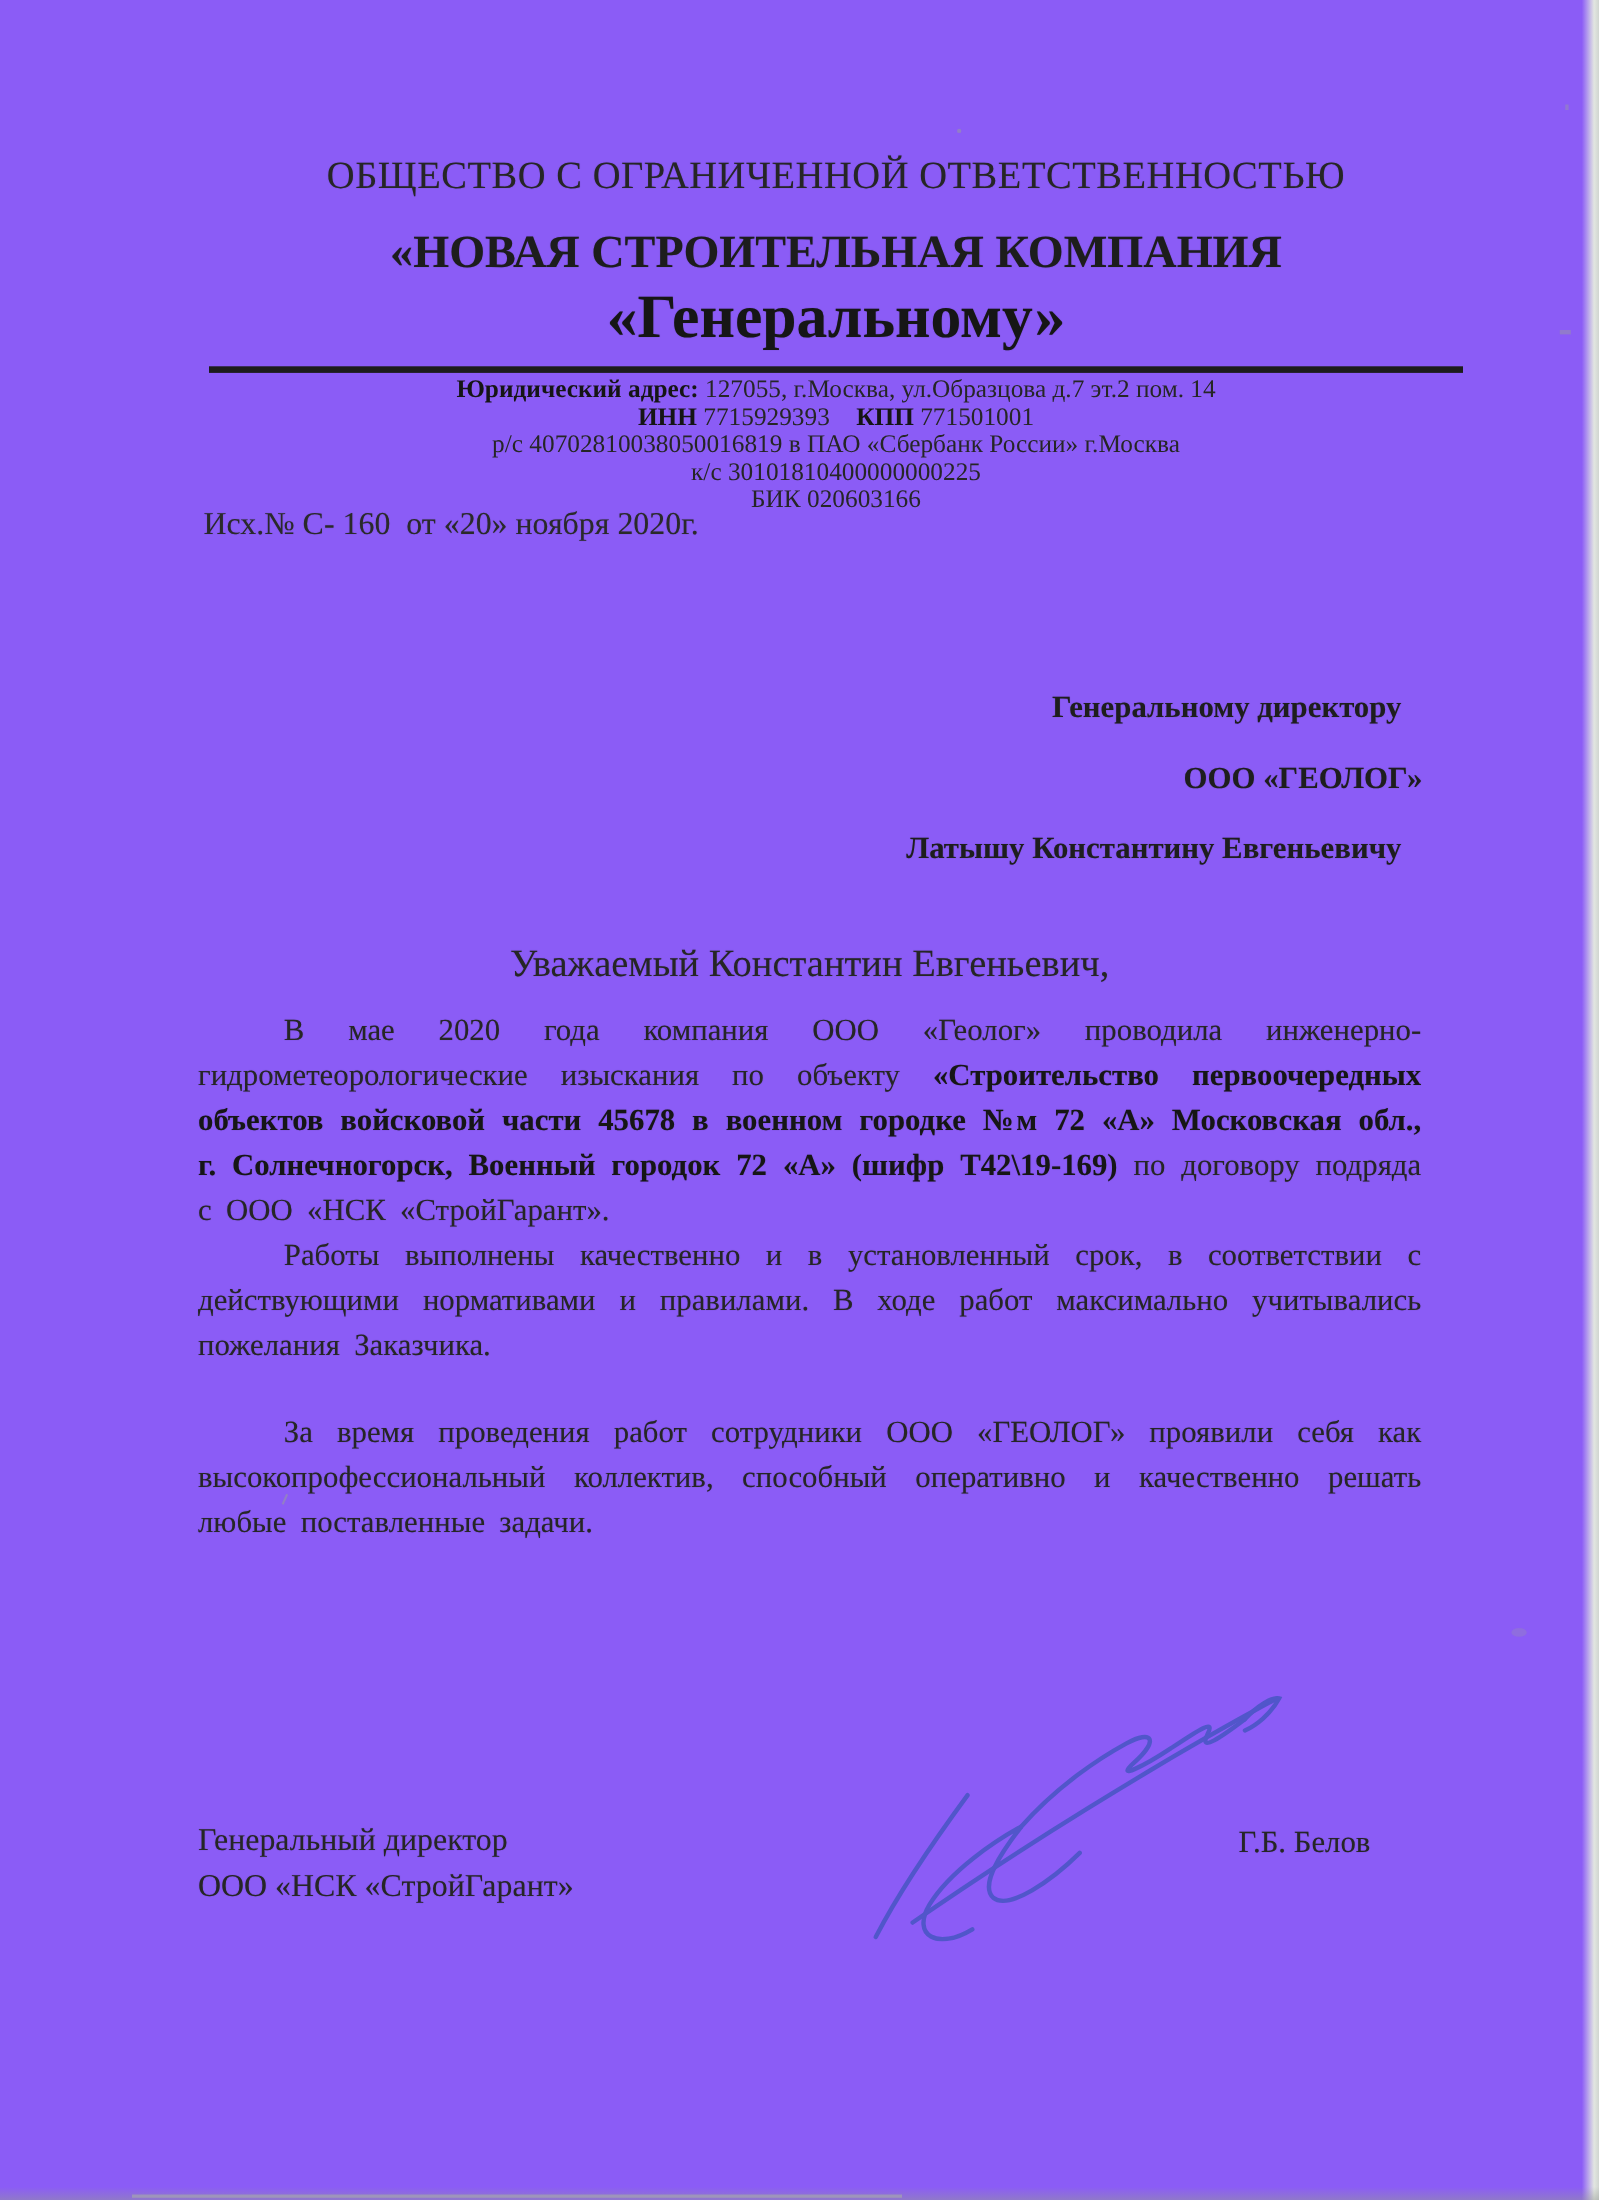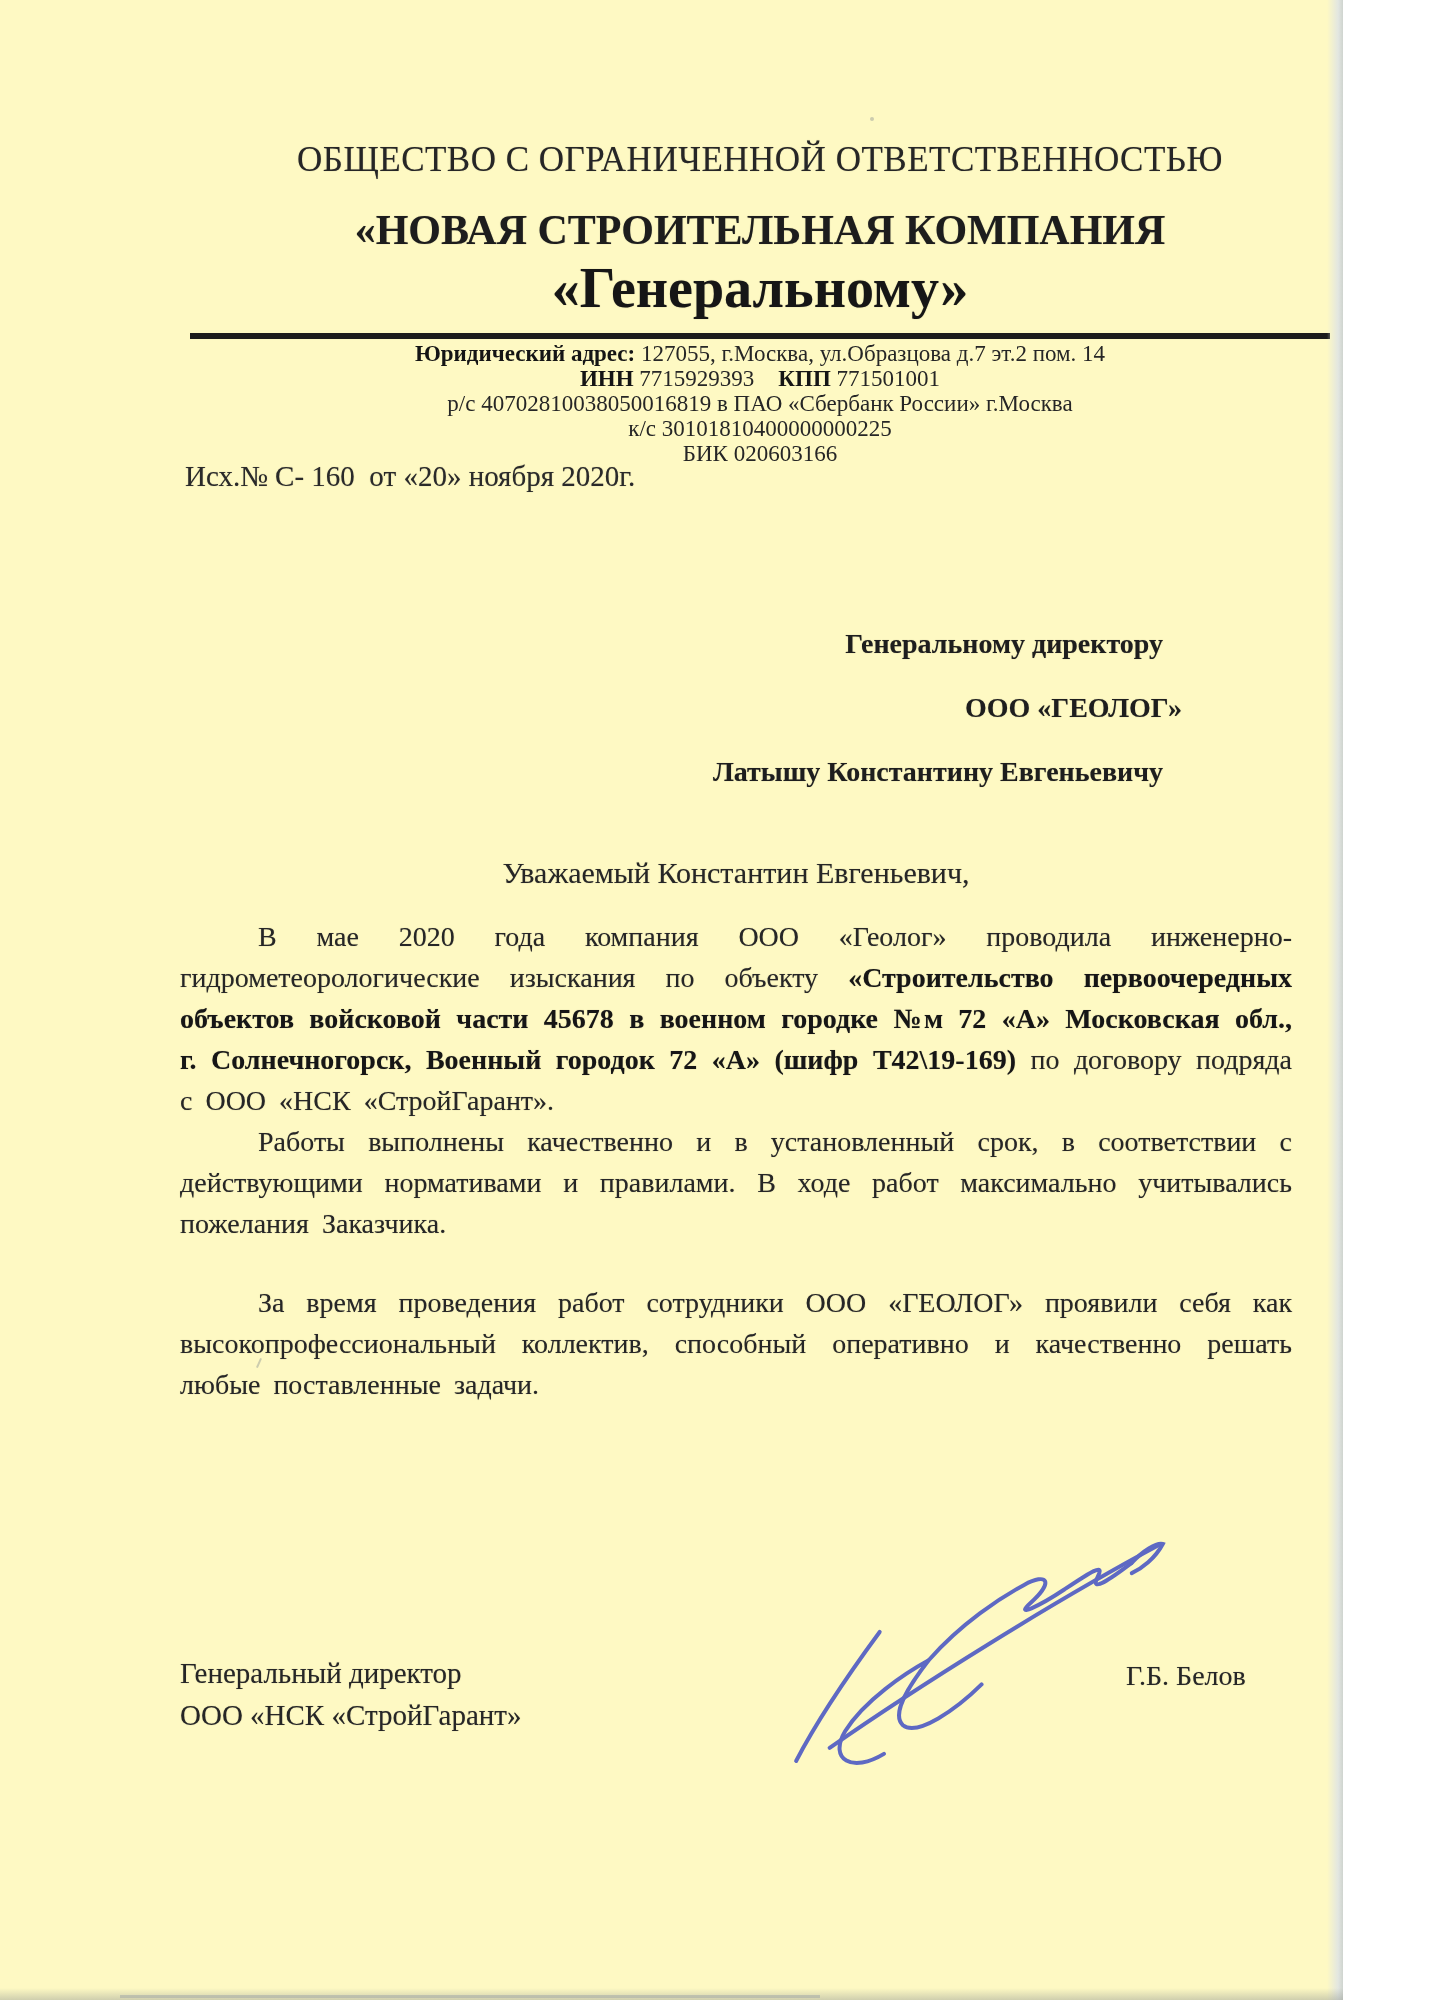--- a/index.html
+++ b/index.html
@@ -1,19 +1,19 @@
 <!DOCTYPE html>
 <html><head>
 <meta charset="utf-8">
 <style>
   html,body{margin:0;padding:0;background:#ffffff;}
   .page{
     position:relative;
-    width:1343px;height:2000px;
-    background:#fef9c3;
+    width:1454px;height:2000px;
+    background:#8b5cf6;
     overflow:hidden;
     font-family:"Liberation Serif","DejaVu Serif",serif;
     color:#222;
   }
   .soft{ text-shadow:0 0 1px rgba(30,30,30,.35); }
 
   
   .head-wrap{position:absolute;left:190px;width:1140px;text-align:center;}
   .org-type{position:absolute;top:140px;left:0;width:100%;
     font-size:35px;letter-spacing:.5px;color:#262626;white-space:nowrap;}
@@ -29,21 +29,21 @@
 
   .ref-line{position:absolute;top:460px;left:185px;font-size:29px;color:#2a2a2a;white-space:pre;}
 
   
   .addressee{position:absolute;top:612px;right:180px;text-align:right;
     font-size:28px;font-weight:bold;line-height:64px;color:#1e1e1e;}
   .addressee .mid{margin-right:-19px;}
 
   
   .salutation{position:absolute;top:856px;left:180px;width:1112px;
-    text-align:center;font-size:30px;color:#262626;}
+    text-align:center;font-size:35px;color:#262626;}
   .letter-body{position:absolute;top:916px;left:180px;width:1112px;
     font-size:28px;line-height:41px;color:#262626;
     text-align:justify;word-spacing:6px;}
   .letter-body p{margin:0;text-indent:78px;}
   .letter-body p.gap{margin-top:38px;}
   .letter-body b{color:#161616;}
 
   
   .sign-title{position:absolute;top:1652px;left:180px;
     font-size:29px;line-height:42px;color:#262626;}

